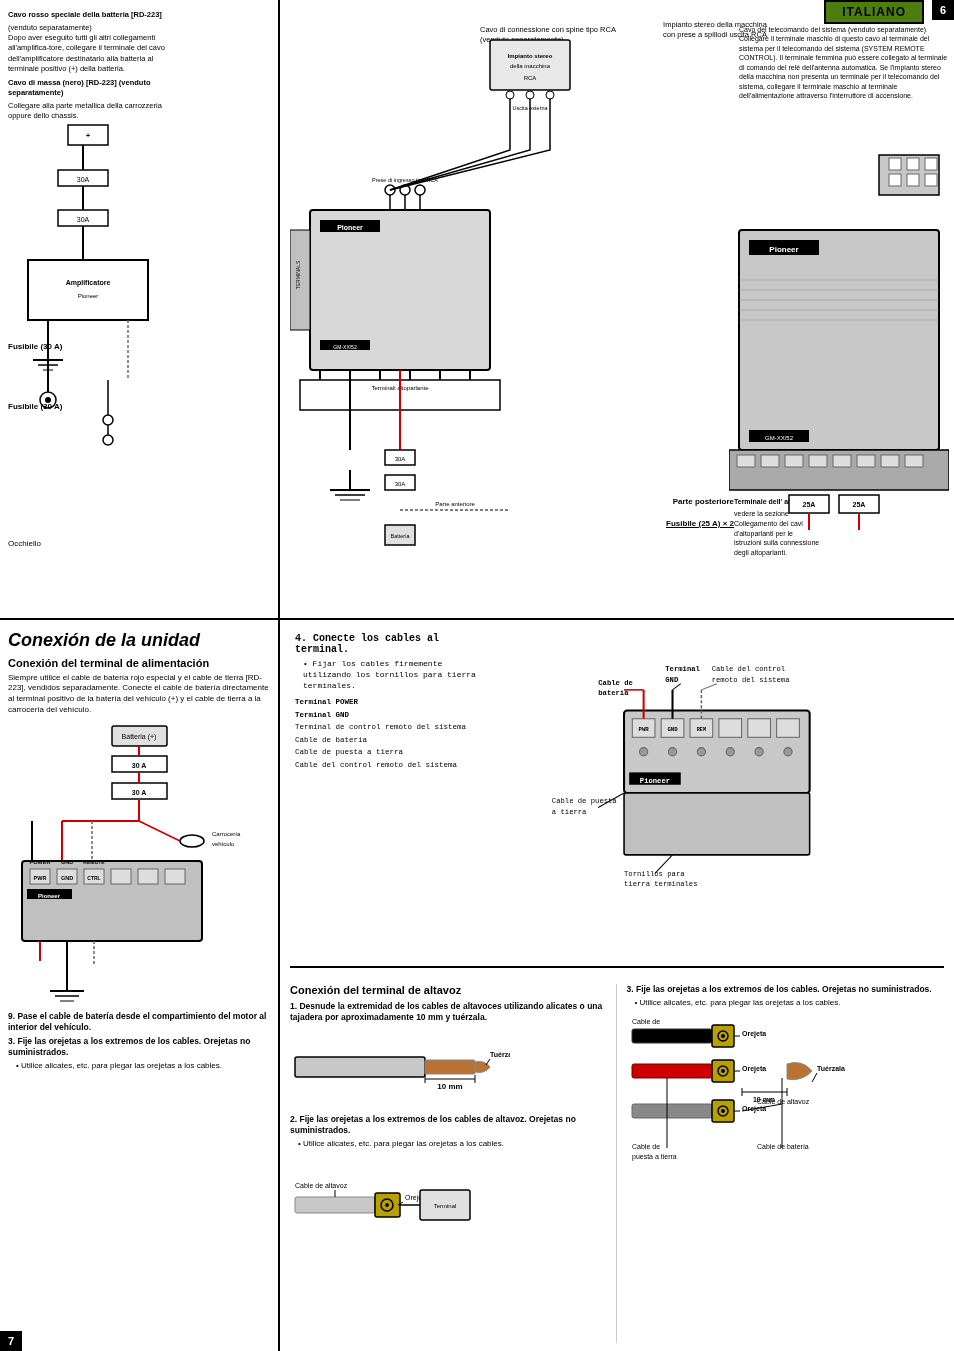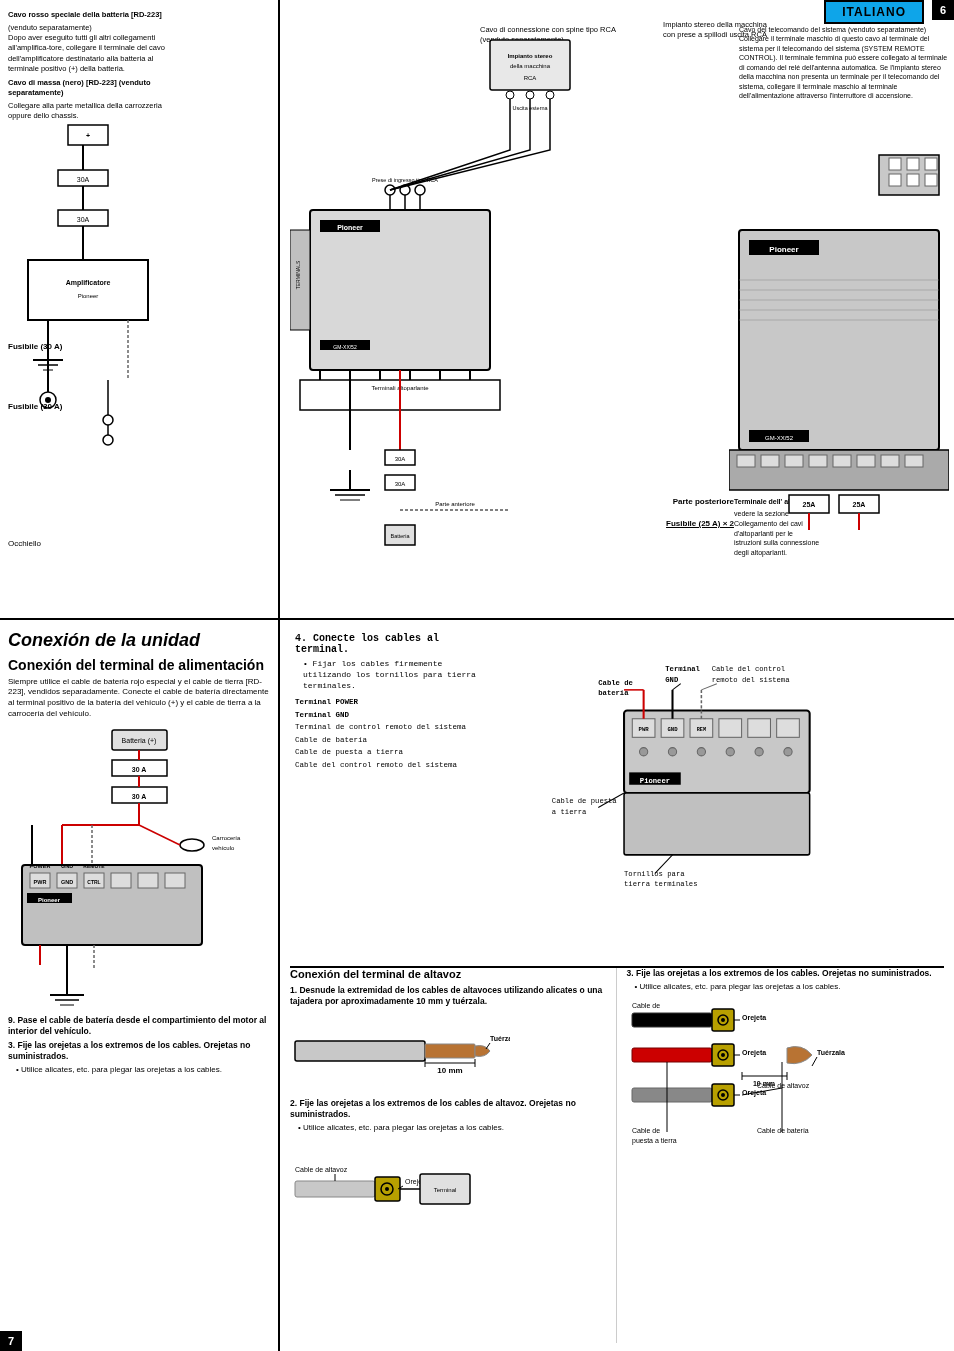--- a/index.html
+++ b/index.html
@@ -80,21 +80,21 @@
       border-bottom: 2px solid #000;
       padding-bottom: 8px;
       position: relative;
       font-family: Liberation Mono, monospace;
     }
 
     .bottom-right-lower {
       flex: 1;
       display: flex;
       gap: 10px;
-      padding-top: 0;
+      padding-top: 16px;
     }
 
     .lower-left-col {
       flex: 1;
       border-right: 1px solid #ccc;
       padding-right: 8px;
     }
 
     .lower-right-col {
       flex: 1;
@@ -161,21 +161,21 @@
       <circle cx="100" cy="300" r="5" fill="none" stroke="#000" stroke-width="1.5"></circle>
       <circle cx="100" cy="320" r="5" fill="none" stroke="#000" stroke-width="1.5"></circle>
       <line x1="100" y1="260" x2="100" y2="295" stroke="#000" stroke-width="1.5"></line>
       <line x1="100" y1="305" x2="100" y2="315" stroke="#000" stroke-width="1.5"></line>
     </svg>
   </div>
 
   <div class="cell-top-right">
     <div class="top-right-inner">
 
-      <div style="position:absolute; top:0; right:30px; border:2px solid #000; padding:3px 16px; font-size:12px; font-weight:bold; letter-spacing:1px; background:#0ea5e9;">ITALIANO</div>
+      <div style="position:absolute; top:0; right:30px; border:2px solid #000; padding:3px 16px; font-size:12px; font-weight:bold; letter-spacing:1px; background:#4d7c0f;">ITALIANO</div>
 
       <div style="position:absolute; top:0; right:0; background:#000; color:#fff; padding:4px 8px; font-size:11px; font-weight:bold;">6</div>
 
       <div style="position:absolute; top:25px; right:5px; width:210px; font-size:7px; line-height:1.35;">
         <div>Cavo del telecomando del sistema (venduto separatamente)
 Collegare il terminale maschio di questo cavo al terminale del sistema per il telecomando del sistema (SYSTEM REMOTE CONTROL). Il terminale femmina può essere collegato al terminale di comando del relé dell'antenna automatica.
 Se l'impianto stereo della macchina non presenta un terminale per il telecomando del sistema, collegare il terminale maschio al terminale dell'alimentazione attraverso l'interruttore di accensione.</div>
       </div>
 
       <div style="position:absolute; top:25px; left:200px; width:160px; font-size:7.5px; line-height:1.3;">
@@ -311,21 +311,21 @@
       </svg>
     </div>
   </div>
 
   <div class="cell-bottom-left">
 
     <div style="position:absolute; bottom:0; left:0; background:#000; color:#fff; padding:4px 8px; font-size:11px; font-weight:bold;">7</div>
 
     <div style="font-size:18px; font-weight:bold; font-style:italic; line-height:1.15; margin-bottom:6px;">Conexión de la unidad</div>
 
-    <div style="font-size:14px; font-weight:bold; margin-bottom:4px;">Conexión del terminal de alimentación</div>
+    <div style="font-size:11px; font-weight:bold; margin-bottom:4px;">Conexión del terminal de alimentación</div>
 
     <div style="font-size:8px; line-height:1.35; margin-bottom:5px;">Siempre utilice el cable de batería rojo especial y el cable de tierra [RD-223], vendidos separadamente. Conecte el cable de batería directamente al terminal positivo de la batería del vehículo (+) y el cable de tierra a la carrocería del vehículo.</div>
 
     <svg width="255" height="290" viewBox="0 0 255 290" style="display:block; margin: 0 auto;">
 
       <rect x="100" y="5" width="55" height="20" fill="#e0e0e0" stroke="#000" stroke-width="1.5" rx="2"></rect>
       <text x="127" y="18" text-anchor="middle" font-size="7">Batteria (+)</text>
 
       <rect x="100" y="35" width="55" height="16" fill="#fff" stroke="#000" stroke-width="1.5"></rect>
       <text x="127" y="47" text-anchor="middle" font-size="7" font-weight="bold">30 A</text>

